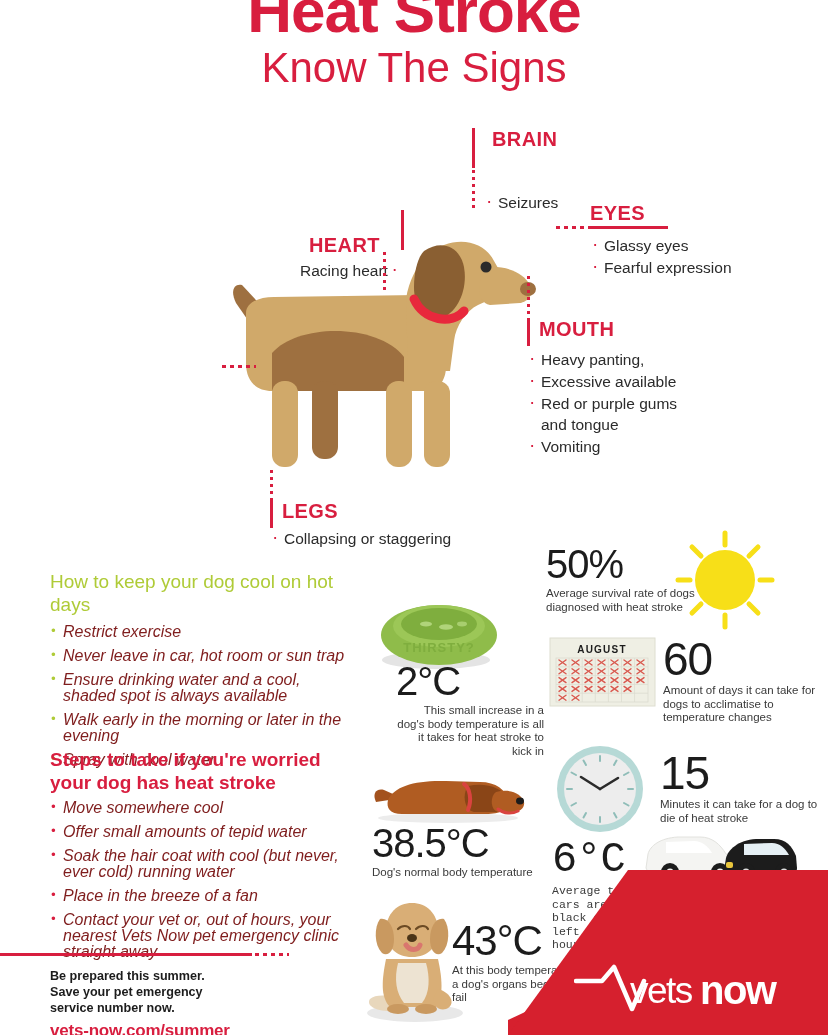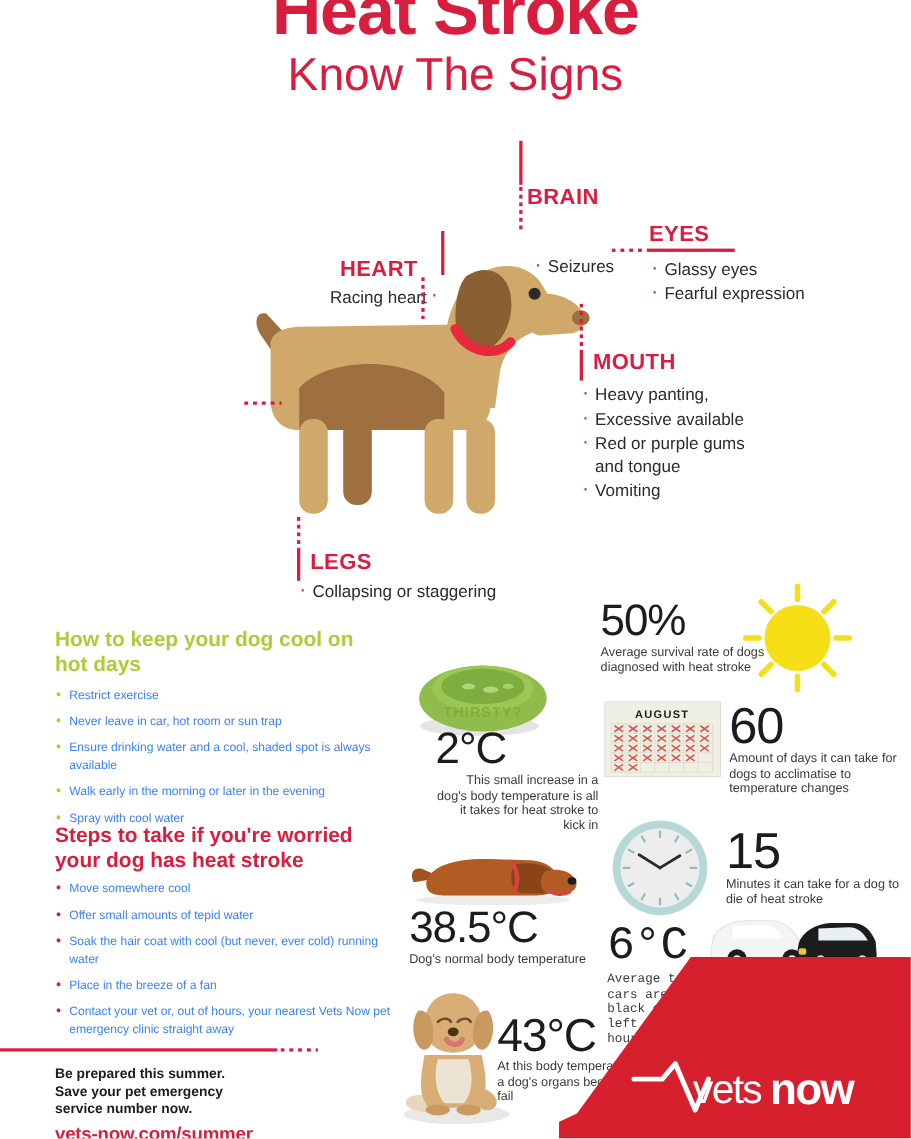--- a/index.html
+++ b/index.html
@@ -46,48 +46,48 @@
     background-size:3px 7px; background-repeat:repeat-y;
   }
   .dots-h {
     position:absolute; height:3px;
     background-image:linear-gradient(to right, #D81E3F 50%, rgba(255,255,255,0) 0%);
     background-size:8px 3px; background-repeat:repeat-x;
   }
 
   
   #callout-brain { top:128px; left:472px; }
-  #callout-brain .callout-head { padding-left:7px;margin-top:40px; }
+  #callout-brain .callout-head { padding-left:20px; }
   #callout-brain .callout-list { padding-left:12px;margin-top:41px; }
   #callout-eyes  { top:202px; left:590px; }
   #callout-mouth { top:318px; left:527px; }
   #callout-mouth .callout-head { padding-left:12px; }
   #callout-heart { top:210px; left:300px; text-align:right; }
   #callout-heart .callout-head { padding-right:24px;margin-top:24px; }
   #callout-heart .callout-list li { padding-left:0; padding-right:16px; text-align:right;}
   #callout-heart .callout-list li::before { left:auto; right:6px; }
   #callout-body  { top:341px; left:85px; }
   #callout-legs  { top:500px; left:270px; }
   #callout-legs .callout-head { padding-left:12px; }
 
   
   #dog-illustration { position:absolute; left:228px; top:195px; width:330px; height:305px; }
 
   
   #advice-panel { position:absolute; left:50px; top:570px; width:300px; }
   .panel-head-green {
-    color:#AFCB37; font-size:19px; font-weight:bold; line-height:23px; margin-bottom:8px;
+    color:#AFCB37; font-size:19px; font-weight:normal; line-height:23px; margin-bottom:8px;
   }
   .panel-head-red {
     color:#D81E3F; font-size:19px; font-weight:bold; line-height:23px; margin-bottom:6px;
   }
   .tips { list-style:none; }
   .tips li {
-    font-size:11px; line-height:16px; color:#3b82f6;
-    padding-left:13px; position:relative; margin-bottom:8px;
+    font-size:16px; line-height:16px; color:#7f1d1d;
+    padding-left:13px; position:relative; margin-bottom:8px;font-style:italic;
   }
   .tips li::before {
     content:"\2022"; position:absolute; left:1px; top:-1px;
     color:#AFCB37; font-size:13px;
   }
   #steps-panel { position:absolute; left:50px; top:748px; width:310px; }
   #steps-panel .tips li::before { color:#D81E3F; }
 
   
   #footer-rule { position:absolute; left:0px; top:953px; width:252px; height:3px; background:#D81E3F; }

